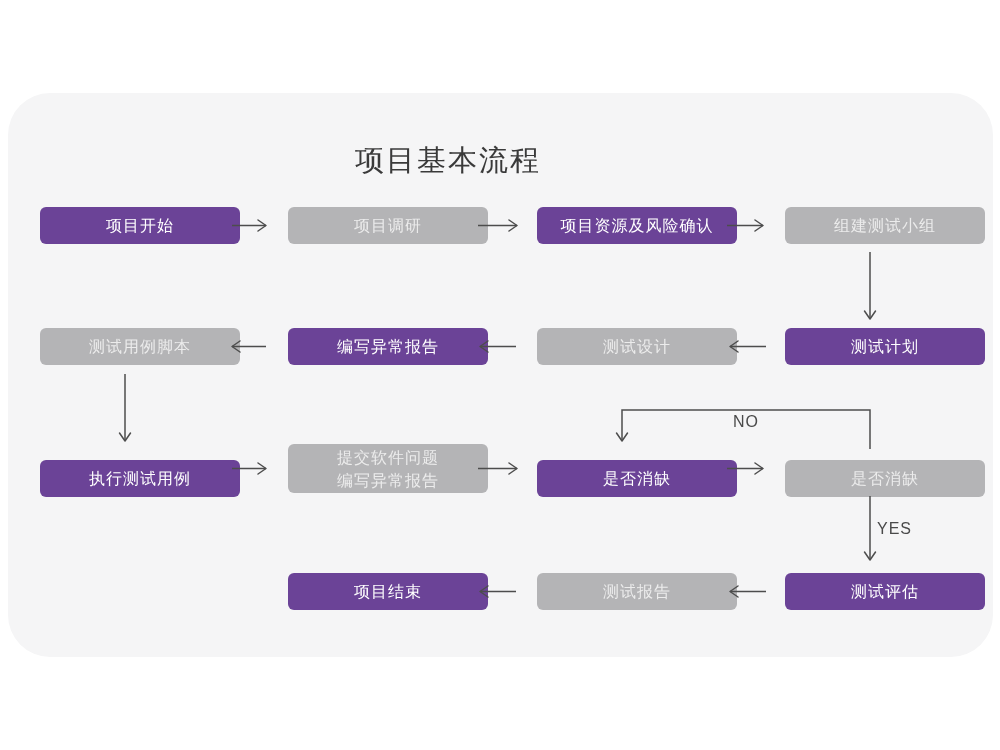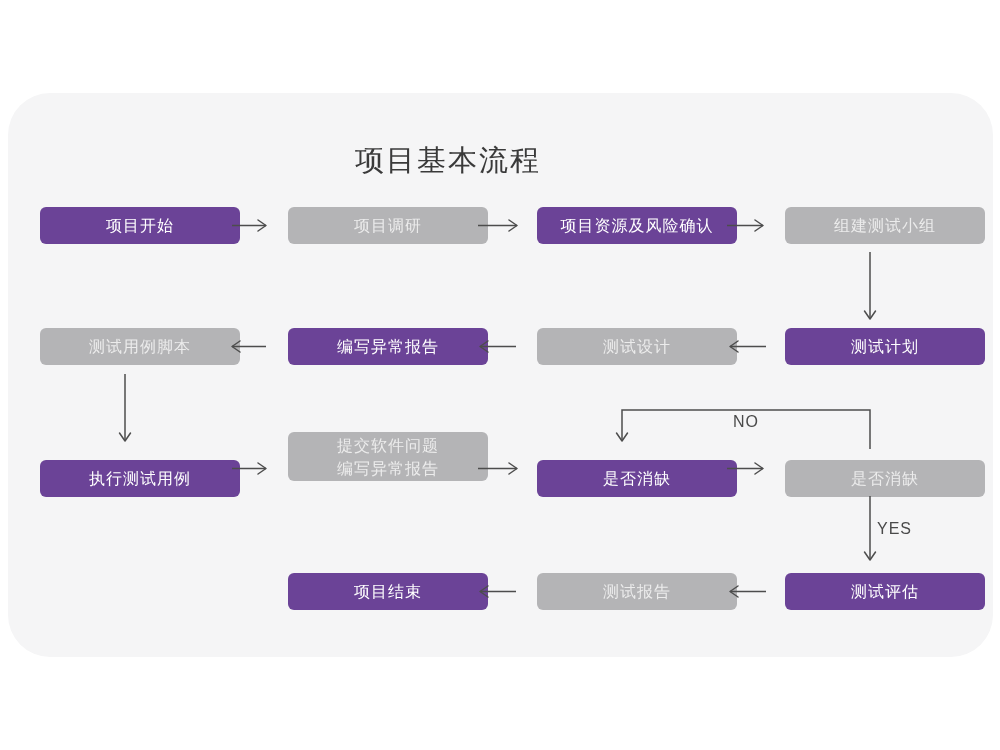--- a/index.html
+++ b/index.html
@@ -37,21 +37,21 @@
     justify-content: center;
     font-size: 16px;
     letter-spacing: 1px;
     text-align: center;
     line-height: 23px;
   }
   .node.purple { background: var(--purple, #6b4397); color: var(--purple-node-text, #ffffff); }
   .node.gray   { background: var(--gray, #b4b4b6);   color: var(--gray-node-text, #ececec); }
   .c1 { left: 40px; }  .c2 { left: 288px; } .c3 { left: 537px; } .c4 { left: 785px; }
   .r1 { top: 207px; }  .r2 { top: 328px; }  .r3 { top: 450px; margin-top: 10px; }  .r4 { top: 573px; }
-  .tall { top: 432px; height: 49px; font-family: Liberation Serif, serif; }
+  .tall { top: 444px; height: 49px; font-family: Liberation Serif, serif; }
   .arrows {
     position: absolute;
     left: 0; top: 0;
     width: 1000px; height: 750px;
     pointer-events: none;
   }
   .arrows line, .arrows path {
     stroke: var(--arrow, #4d4d4d);
     stroke-width: 1.5;
     fill: none;

